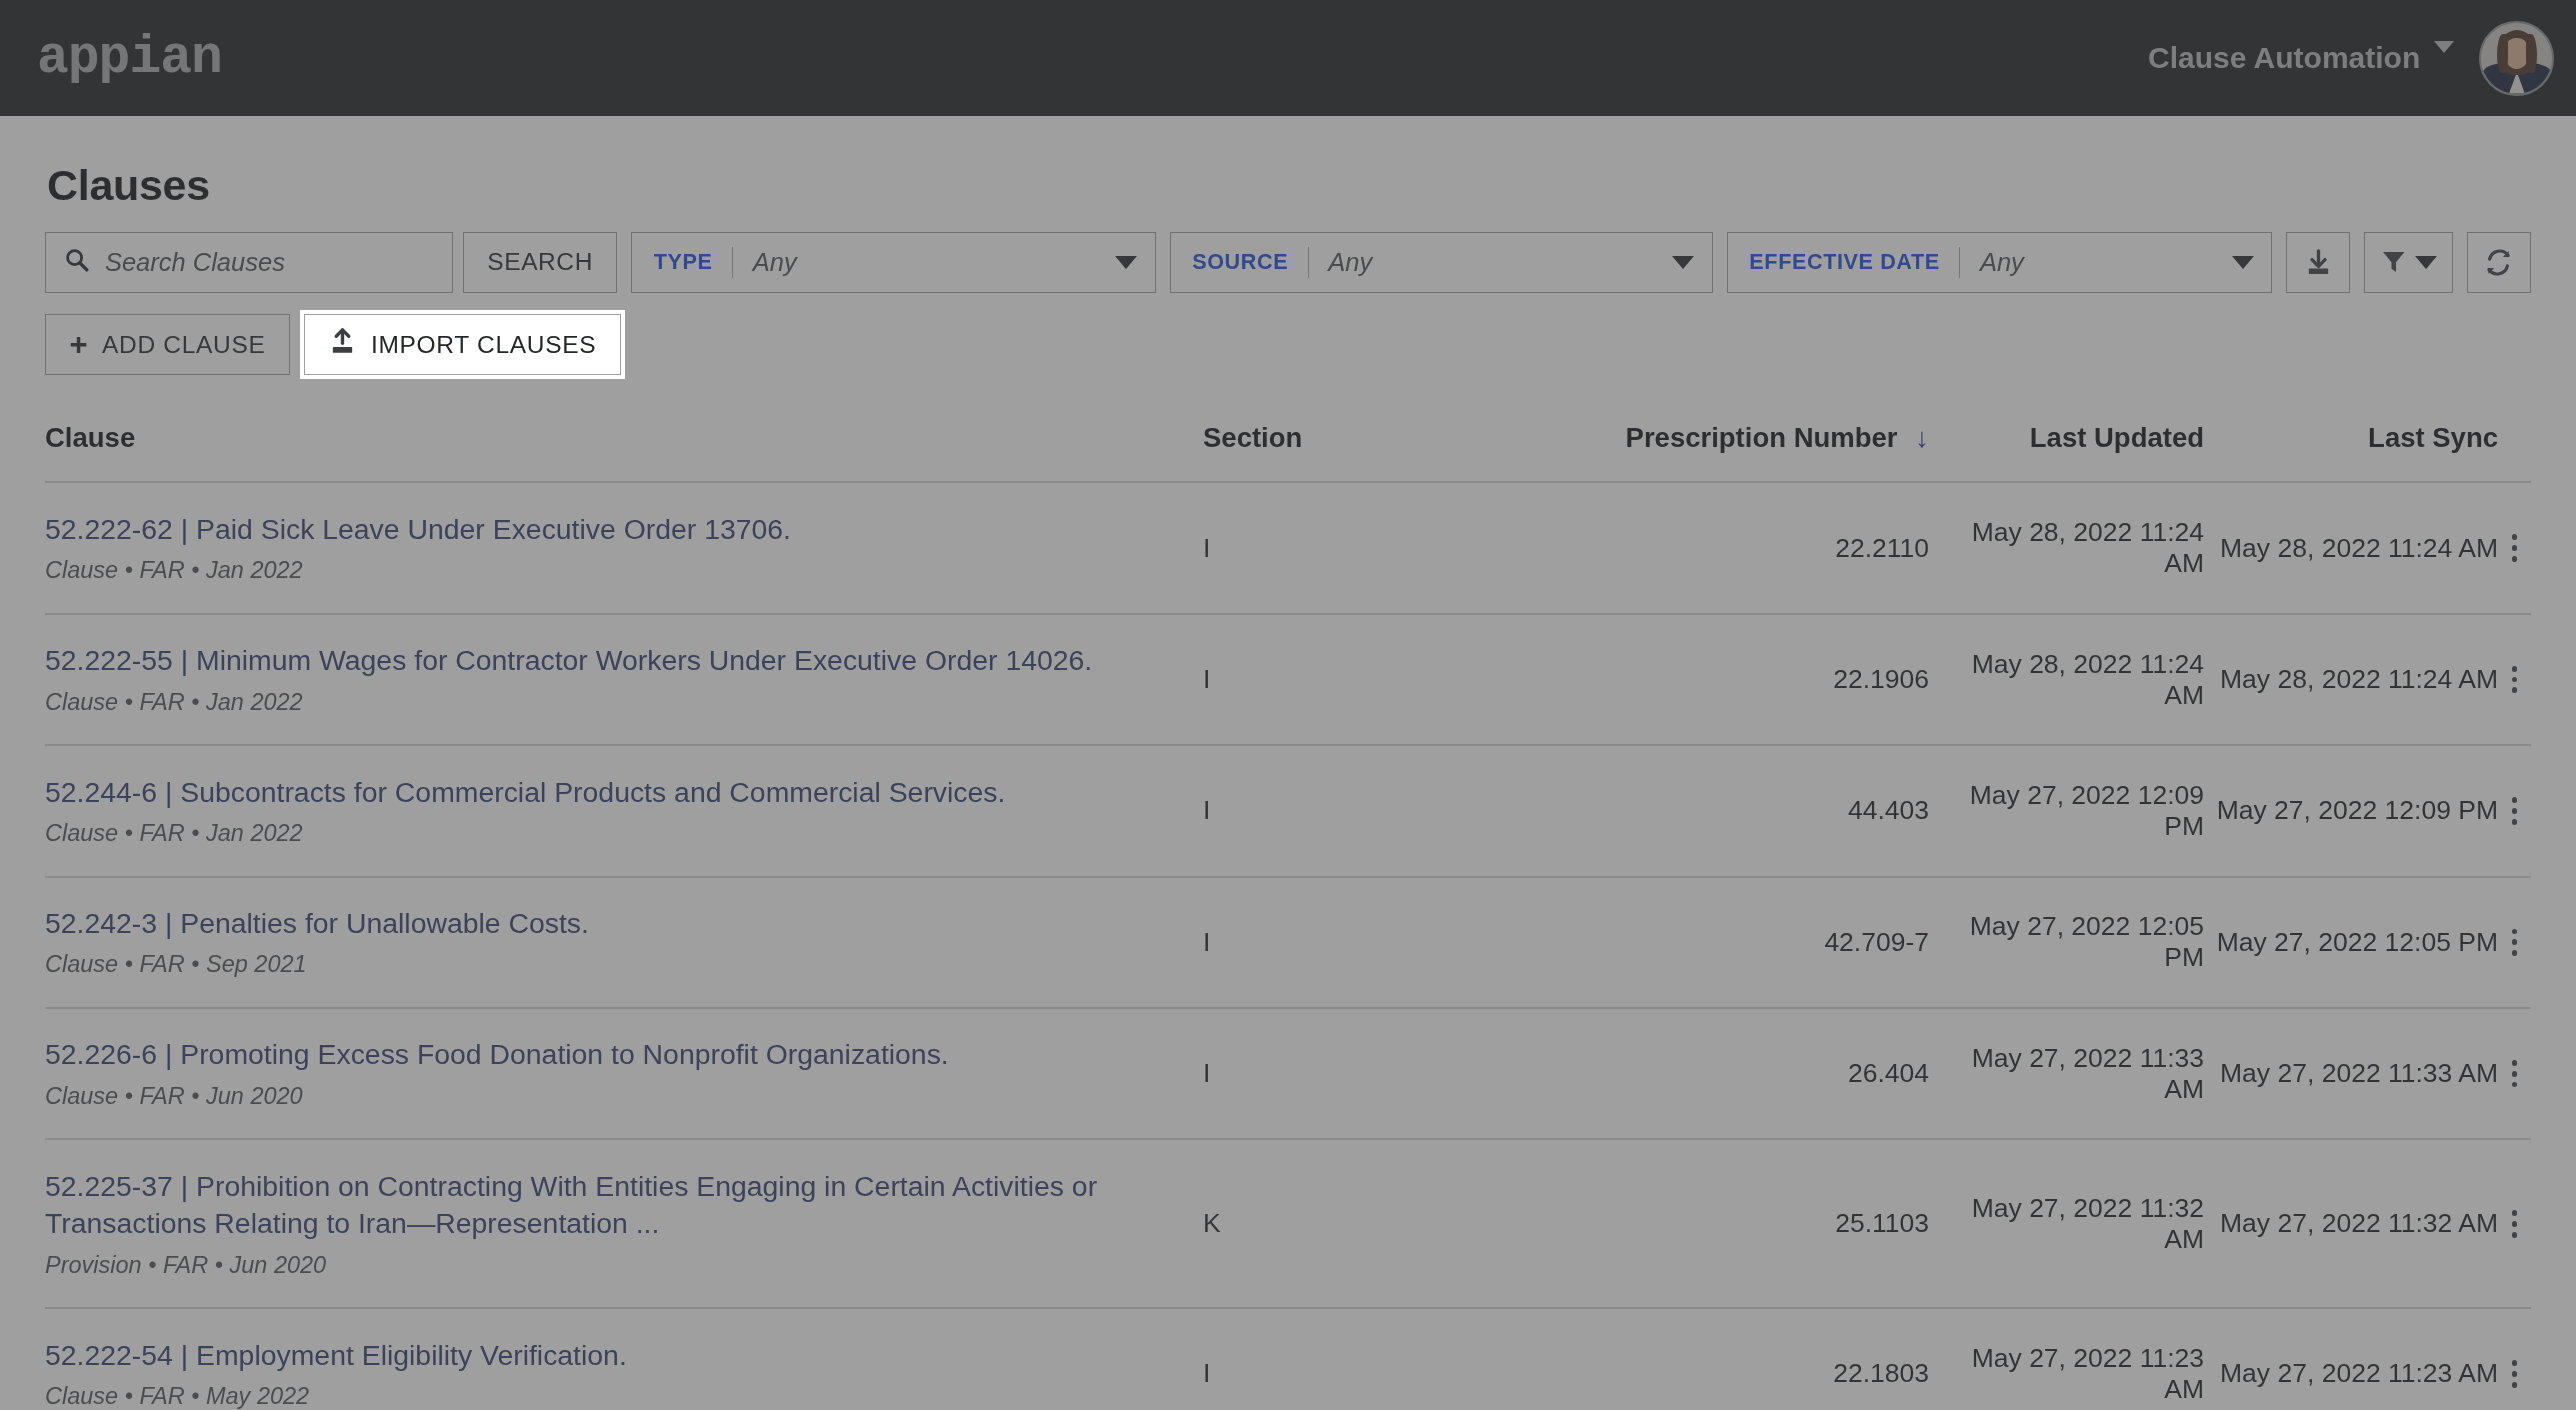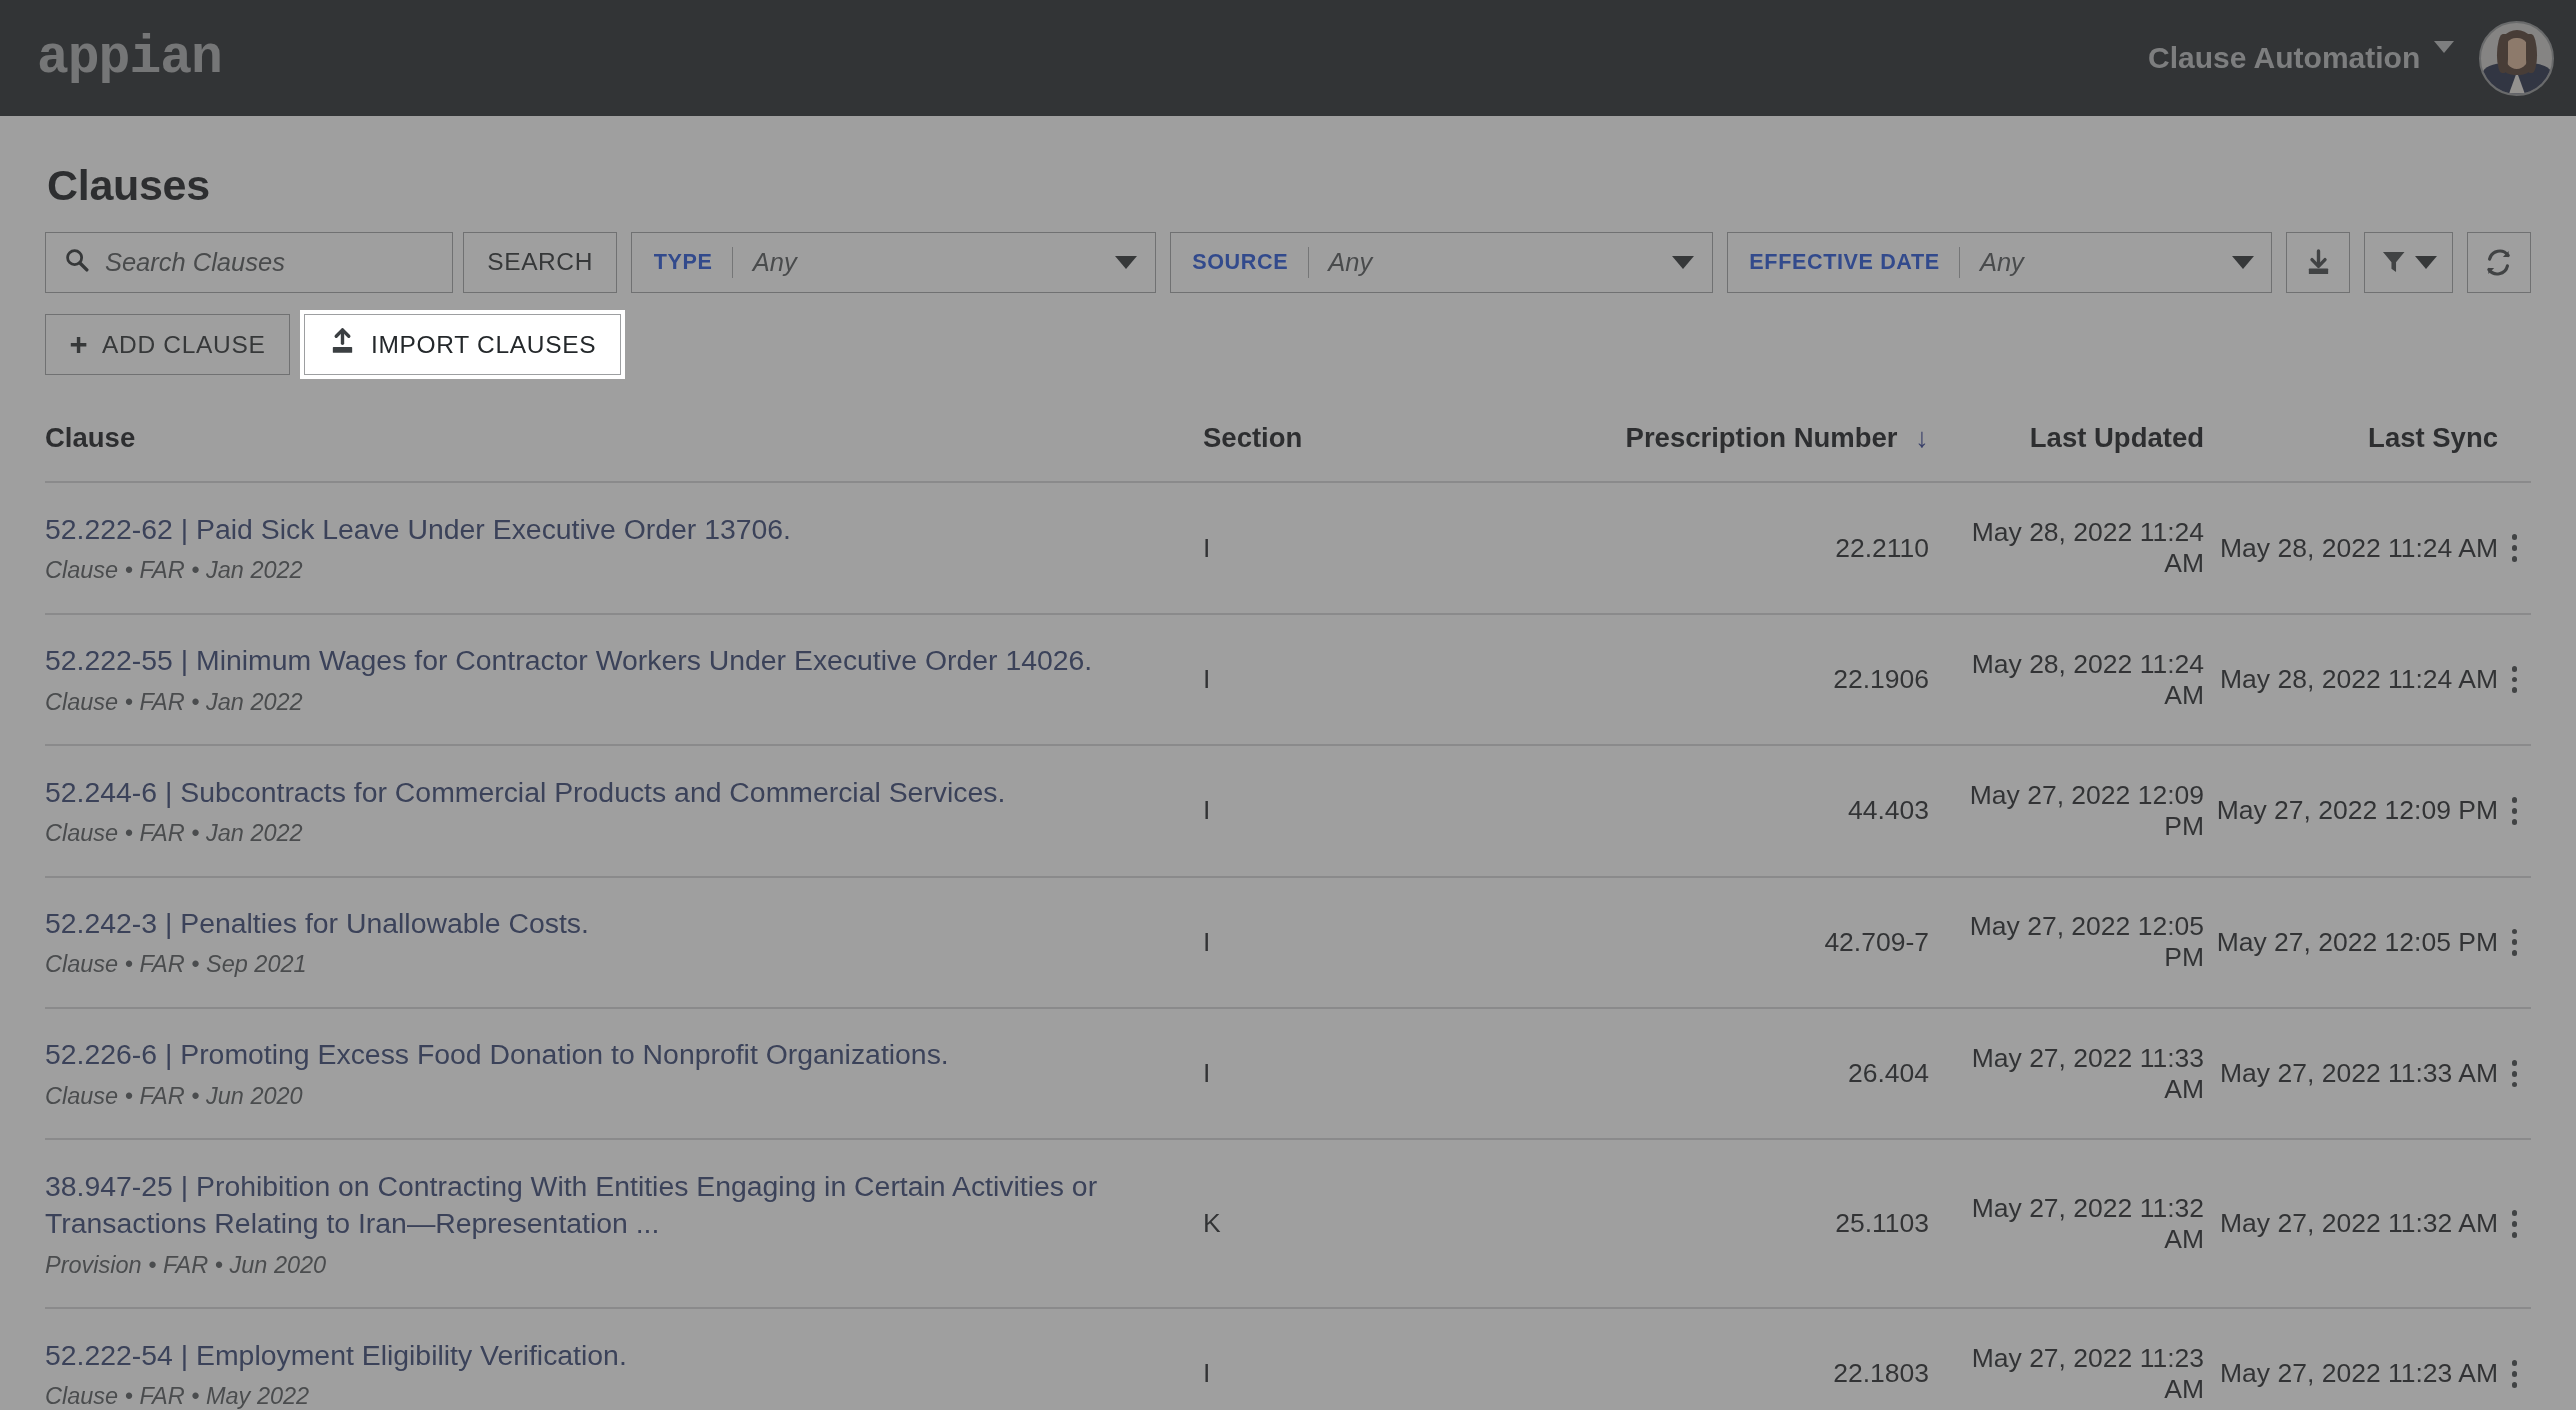--- a/index.html
+++ b/index.html
@@ -536,21 +536,21 @@
             <span class="kebab">
                 <i></i>
                 <i></i>
                 <i></i>
               </span>
           </td>
         </tr>
 
         <tr>
           <td>
-            <span class="clause-link">38.947-25 | Prohibition on Contracting With Entities Engaging in Certain Activities or Transactions Relating to Iran—Representation ...</span>
+            <span class="clause-link">52.225-37 | Prohibition on Contracting With Entities Engaging in Certain Activities or Transactions Relating to Iran—Representation ...</span>
             <span class="clause-meta">Provision • FAR • Jun 2020</span>
           </td>
           <td>K</td>
           <td class="num">25.1103</td>
           <td class="num">May 27, 2022 11:32 AM</td>
           <td class="num">May 27, 2022 11:32 AM</td>
           <td>
             <span class="kebab">
                 <i></i>
                 <i></i>

